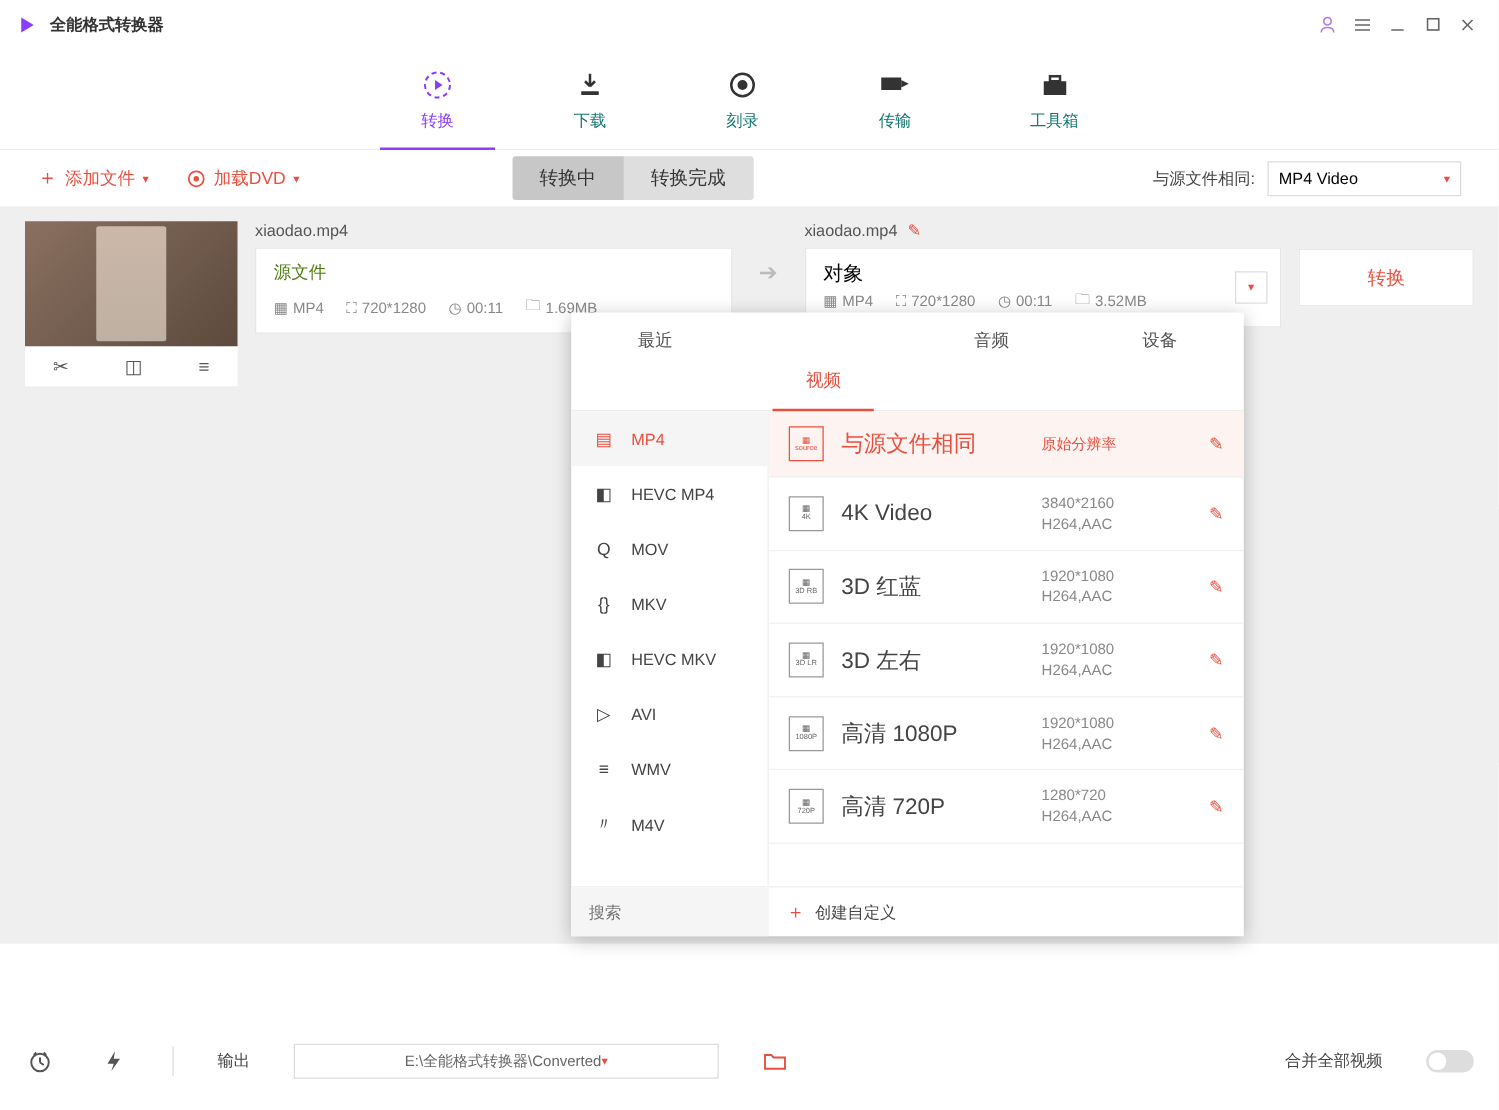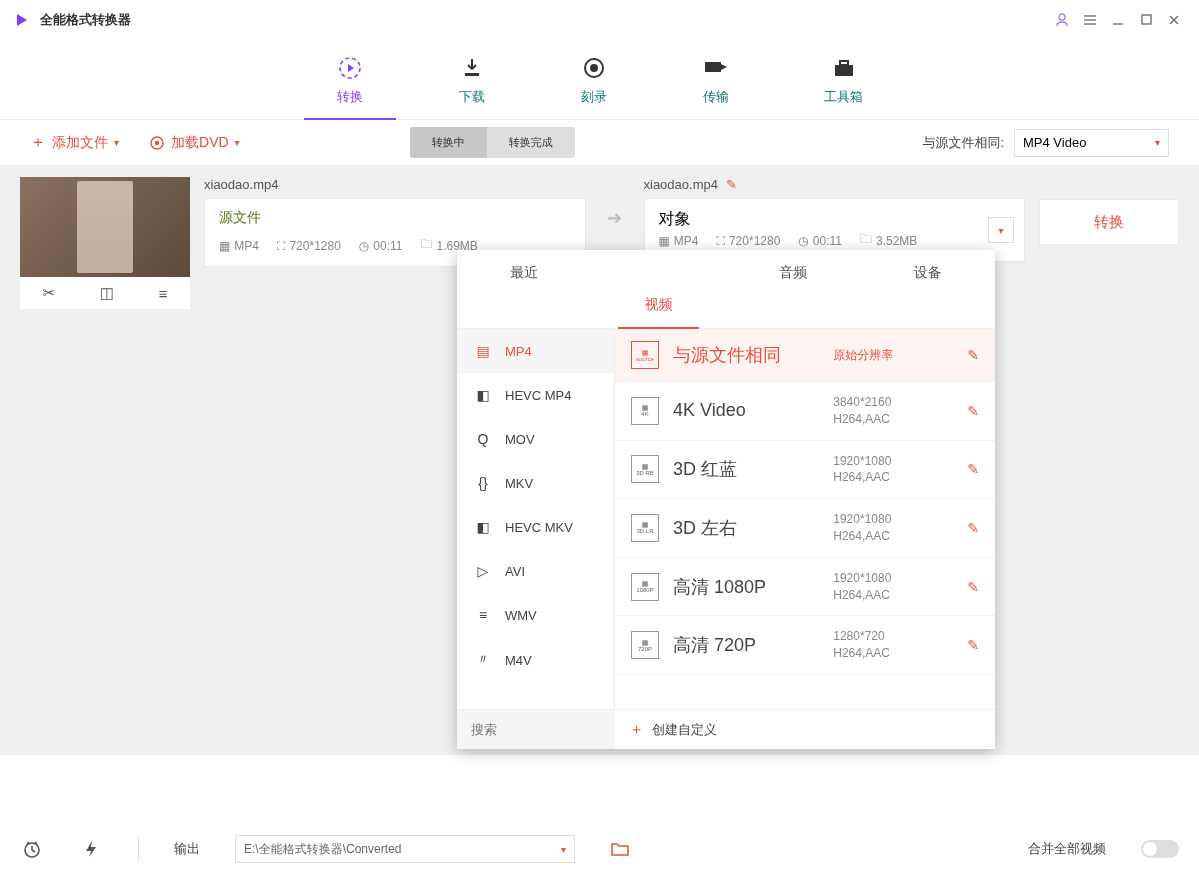--- a/index.html
+++ b/index.html
@@ -15,21 +15,21 @@
 .nav-item { display: flex; flex-direction: column; align-items: center; justify-content: center; cursor: pointer; padding: 8px 12px; position: relative; }
 .nav-item .icon { width: 28px; height: 28px; margin-bottom: 6px; display: flex; align-items: center; justify-content: center; }
 .nav-item .label { font-size: 13px; color: #0f766e; }
 .nav-item.active .label { color: #8b3dff; }
 .nav-item.active::after { content: ''; position: absolute; bottom: -1px; left: -20px; right: -20px; height: 2px; background: #8b3dff; }
 
 .toolbar { height: 45px; display: flex; align-items: center; padding: 0 30px; gap: 30px; }
 .add-file { color: #e94f3f; font-size: 14px; cursor: pointer; display: flex; align-items: center; gap: 6px; }
 .load-dvd { color: #e94f3f; font-size: 14px; cursor: pointer; display: flex; align-items: center; gap: 6px; }
 .status-tabs { display: flex; background: #dedede; border-radius: 3px; overflow: hidden; margin-left: 140px; }
-.status-tab { padding: 8px 22px; font-size: 11px; cursor: pointer; color: #333; }
+.status-tab { padding: 8px 22px; font-size: 15px; cursor: pointer; color: #333; }
 .status-tab.active { background: #c7c7c7; }
 .toolbar-right { margin-left: auto; display: flex; align-items: center; gap: 10px; }
 .toolbar-right .lbl { font-size: 13px; color: #444; }
 .format-select { width: 155px; height: 28px; border: 1px solid #ddd; padding: 0 8px; font-size: 13px; display: flex; align-items: center; justify-content: space-between; cursor: pointer; }
 .format-select .chev { color: #e94f3f; font-size: 10px; }
 
 .content { background: #efefef; padding: 12px 20px; min-height: 590px; position: relative; }
 .file-row { display: flex; gap: 14px; align-items: flex-start; }
 .thumb-col { width: 170px; }
 .thumb { width: 170px; height: 100px; background: linear-gradient(135deg, #8a7060 0%, #5c4a3d 100%); position: relative; display:flex; align-items:center; justify-content:center; }
@@ -75,21 +75,21 @@
 .preset-item .pi-edit { color: #e94f3f; cursor: pointer; font-size: 14px; }
 .popup-footer { display: flex; border-top: 1px solid #eee; }
 .search-box { width: 158px; padding: 10px 14px; font-size: 13px; color: #999; background: #f5f5f5; border:none; outline:none; }
 .create-custom { flex: 1; padding: 10px 14px; display: flex; align-items: center; gap: 8px; color: #444; font-size: 13px; cursor: pointer; }
 .create-custom .plus { color: #e94f3f; font-size: 15px; }
 
 .bottom-bar { position: absolute; bottom: 18px; left: 20px; right: 20px; height: 42px; display: flex; align-items: center; gap: 35px; }
 .bb-icon { width: 24px; height: 24px; display: flex; align-items: center; justify-content: center; color: #666; cursor: pointer; font-size: 18px; }
 .bb-sep { width: 1px; height: 24px; background: #ddd; }
 .output-lbl { font-size: 13px; color: #444; }
-.output-path { width: 340px; height: 28px; border: 1px solid #ddd; padding: 0 8px; font-size: 12px; color: #666; display: flex; align-items: center; justify-content: space-between; }
+.output-path { width: 340px; height: 28px; border: 1px solid #ddd; padding: 0 8px; font-size: 12px; color: #666; display: flex; align-items: center; justify-content: center; }
 .output-path .chev { color: #e94f3f; font-size: 10px; }
 .folder-btn { color: #e94f3f; cursor: pointer; font-size: 16px; }
 .bb-spacer { flex: 1; }
 .merge-lbl { font-size: 13px; color: #444; }
 .toggle { width: 38px; height: 18px; background: #ddd; border-radius: 9px; position: relative; cursor: pointer; }
 .toggle::after { content: ''; position: absolute; left: 2px; top: 2px; width: 14px; height: 14px; background: #fff; border-radius: 50%; }
 .convert-all { width: 140px; height: 38px; background: #7b3dd9; color: #fff; font-size: 15px; display: flex; align-items: center; justify-content: center; border-radius: 3px; cursor: pointer; }
 
 svg { display: block; }
 </style>

